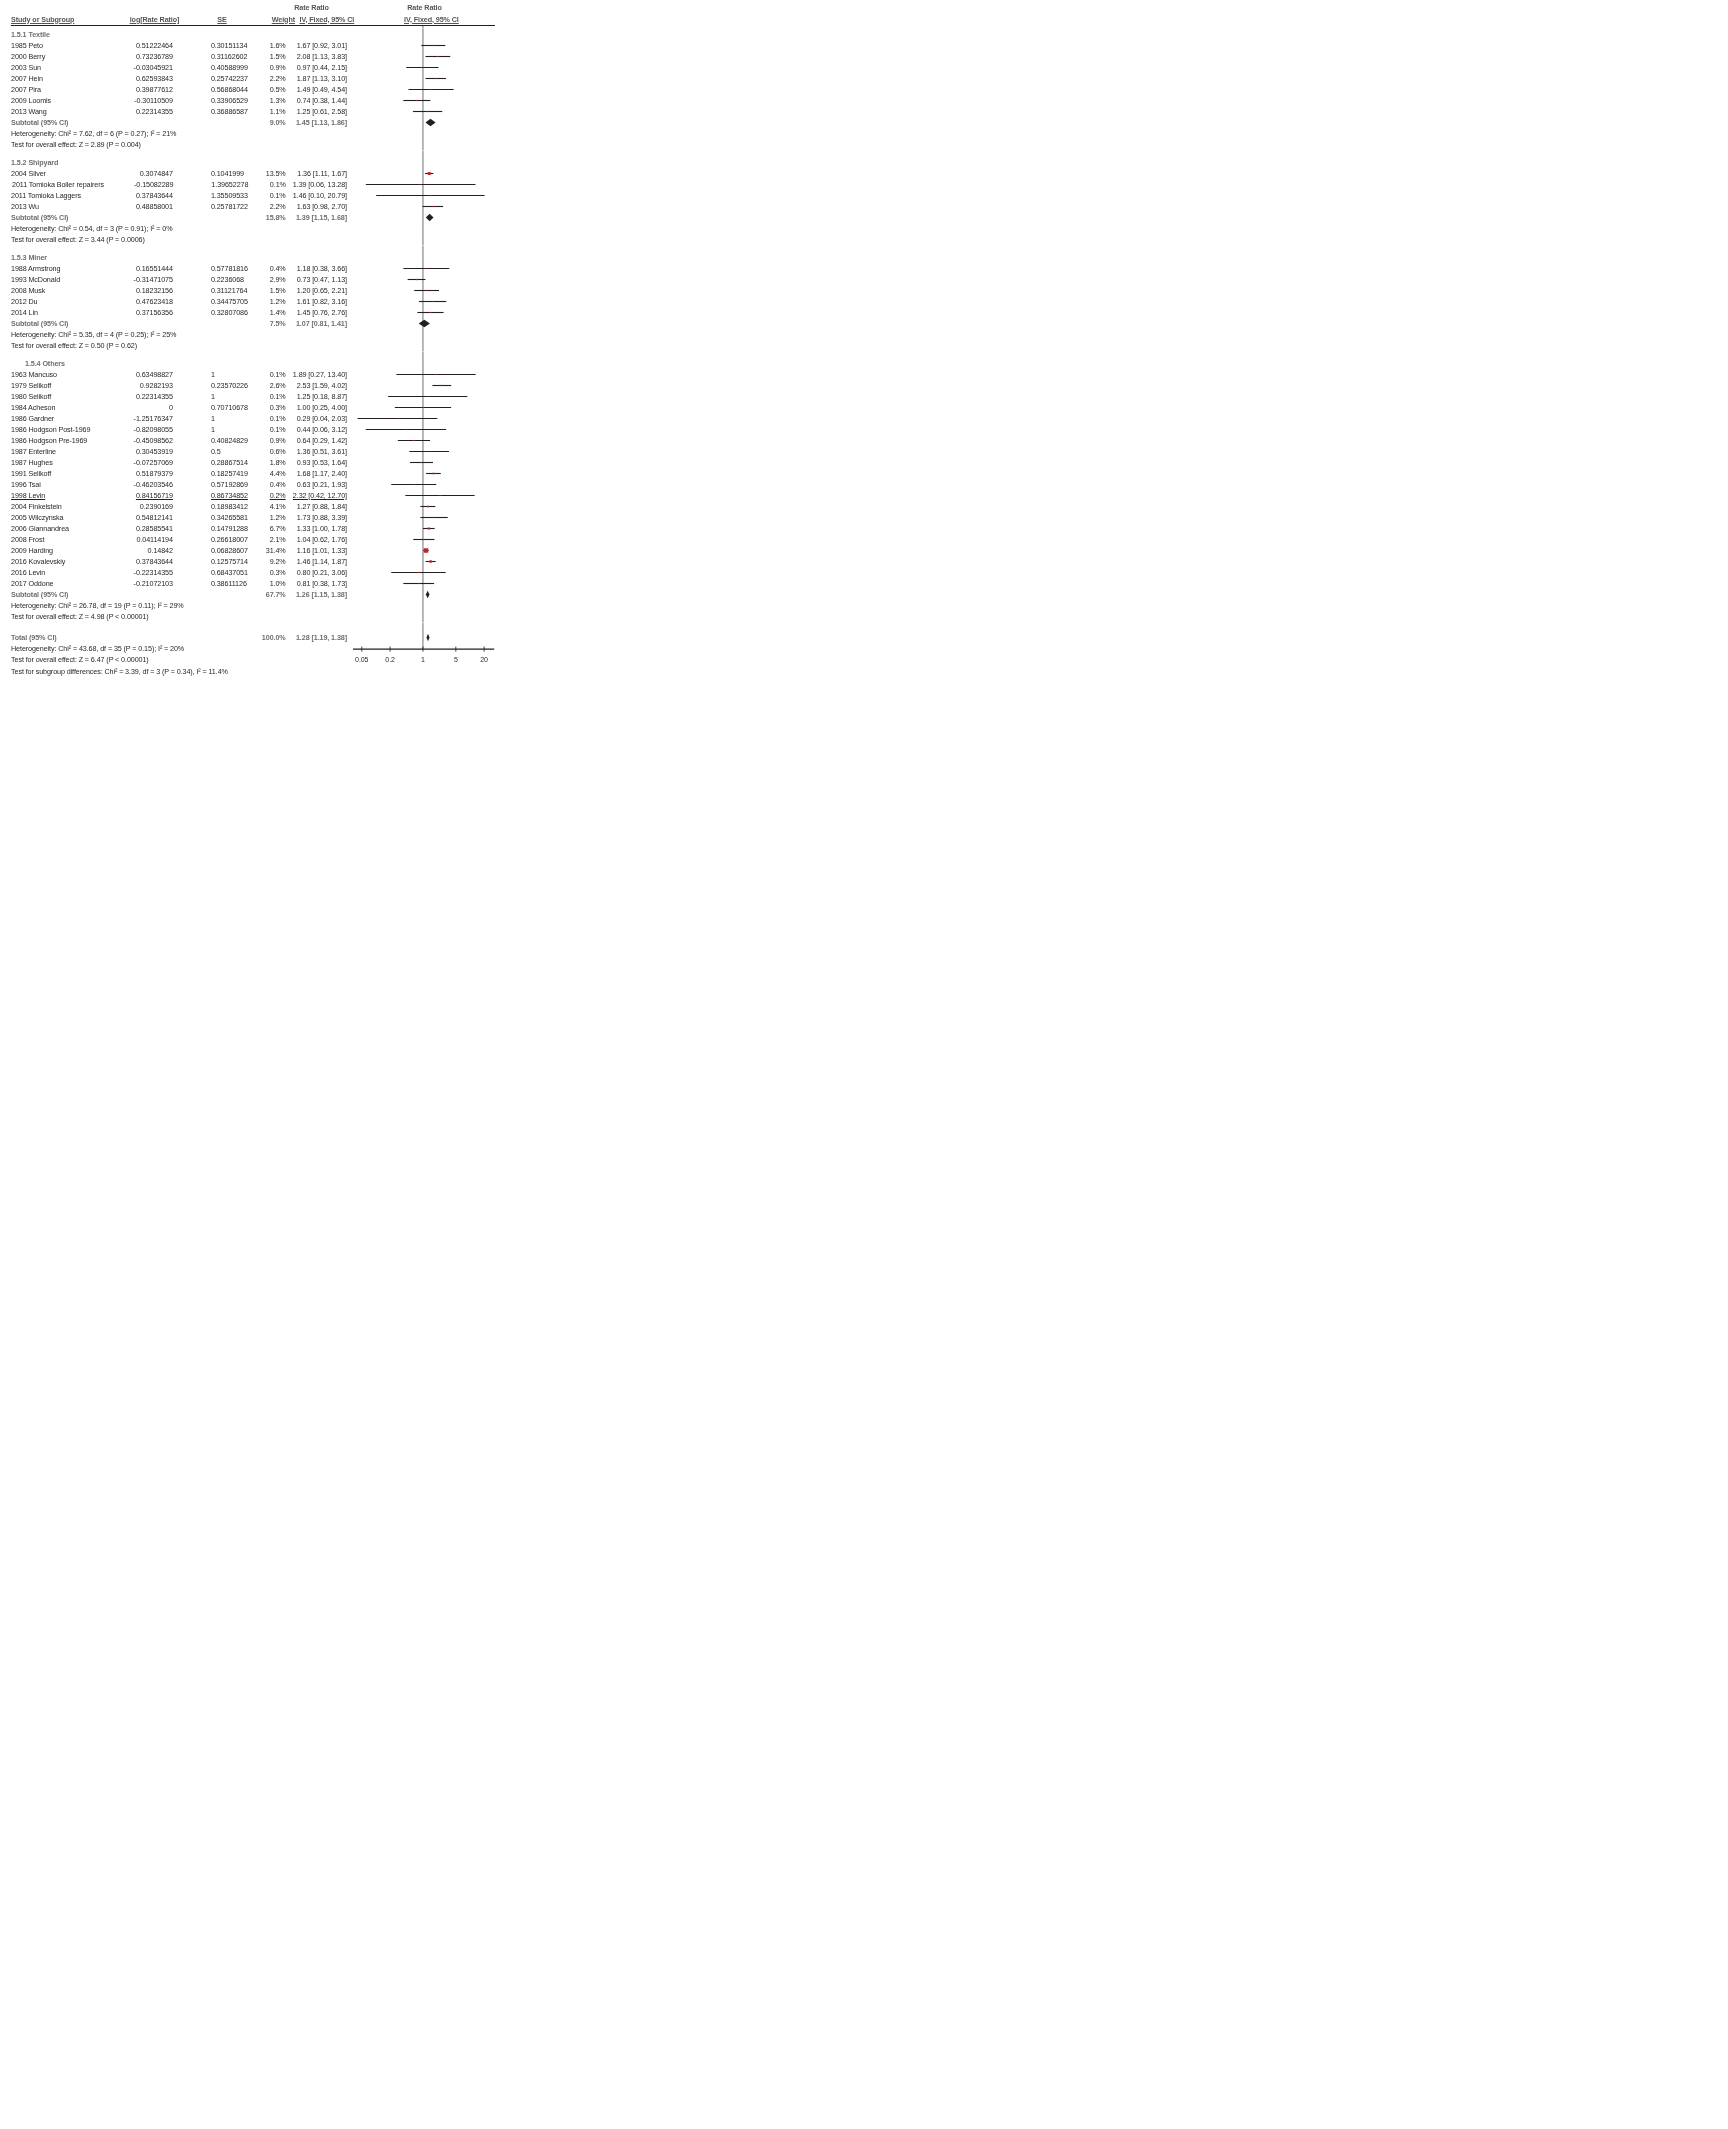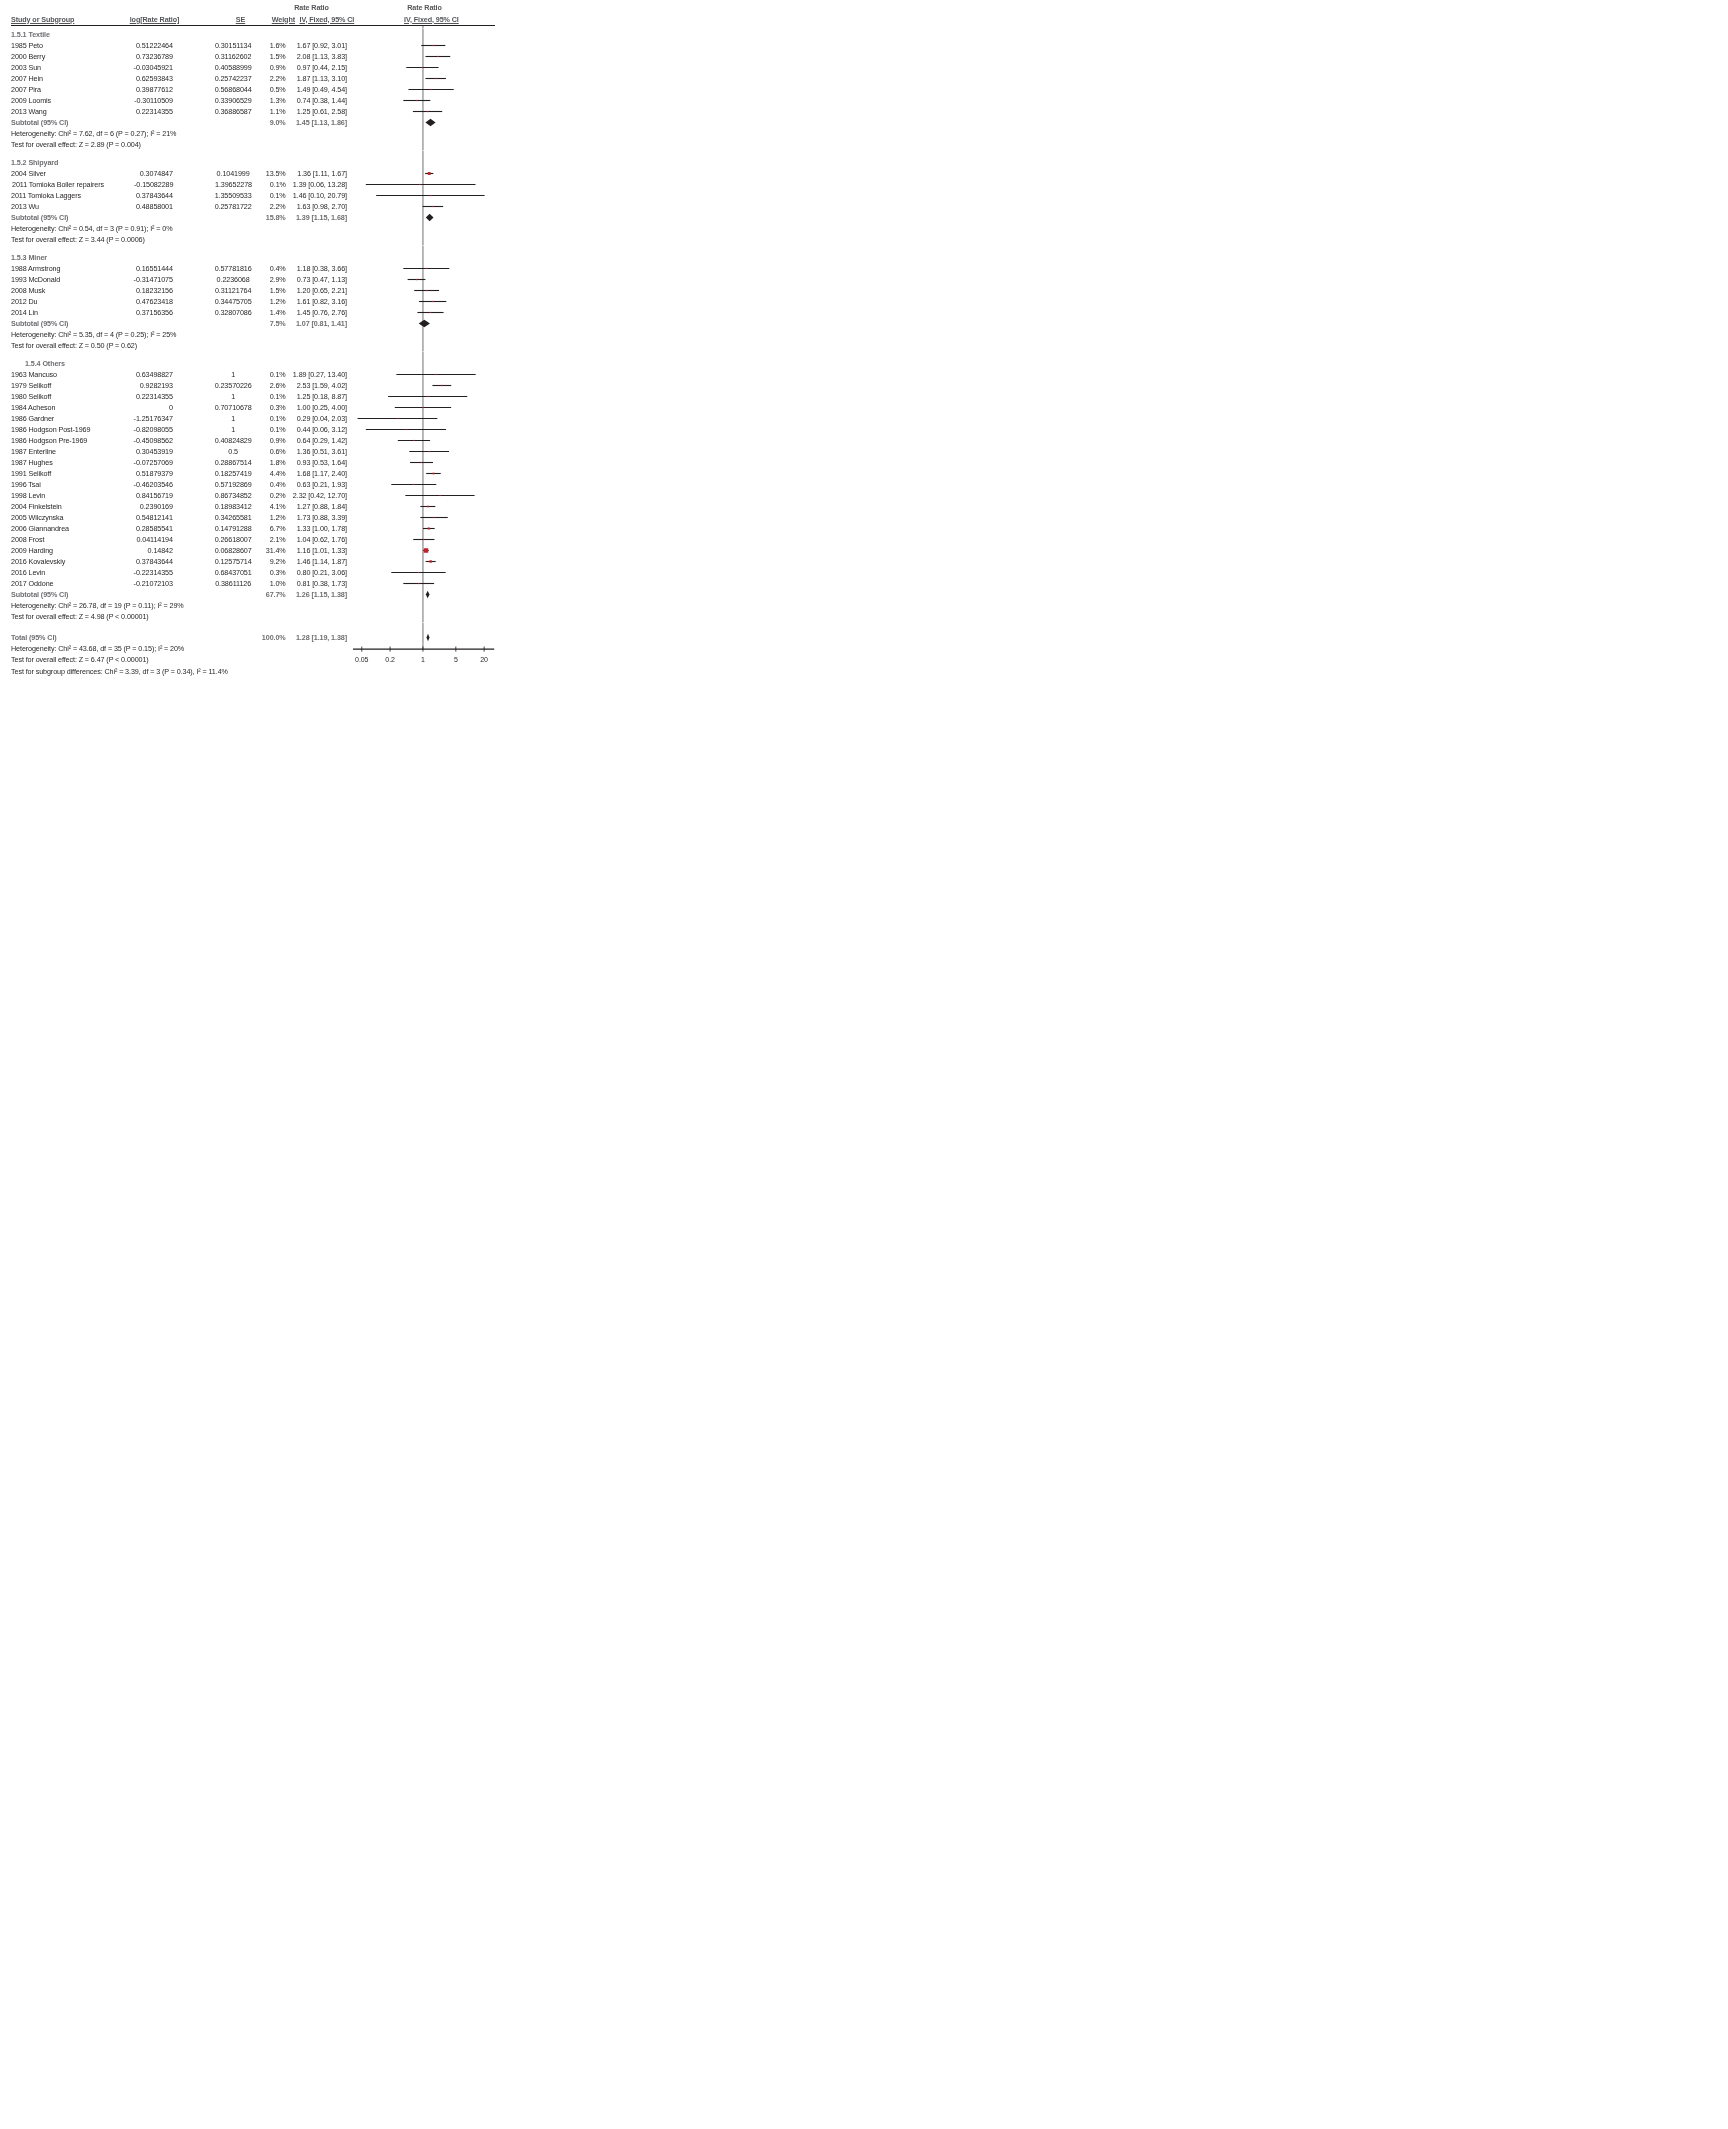--- a/index.html
+++ b/index.html
@@ -11,21 +11,21 @@
     -webkit-font-smoothing:antialiased;
   }
   .page{width:504px;padding-top:3.4px;background:#ffffff;}
   .head1{display:flex;font-weight:700;height:10.2px;line-height:10.2px;padding-left:11px;color:#55565a;}
   .head1 .sp{width:266px;}
   .head1 .hci{width:69px;text-align:center;}
   .head1 .hplot{width:157px;text-align:center;}
   .head2{display:flex;font-weight:700;height:11px;line-height:11px;padding-left:11px;color:#55565a;}
   .c-study{width:125px;text-align:left;}
   .c-log{width:57px;text-align:right;}
-  .c-se{width:50px;text-align:center;margin-left:38px;}
+  .c-se{width:50px;text-align:left;margin-left:38px;}
   .c-wt{width:34px;text-align:right;}
   .c-ci{width:69px;text-align:right;}
   .c-ci.hdr{text-align:center;}
   .c-plot{width:157px;position:relative;}
   .c-plot.hdr{text-align:center;}
   .rule{height:0;border-top:1.3px solid #231f20;margin:0.4px 9.4px 0 11px;}
   .row{display:flex;padding-left:11px;white-space:nowrap;}
   .cell{white-space:nowrap;}
   .note{width:336px;text-align:left;}
   .b{font-weight:700;}
@@ -581,21 +581,21 @@
         <div class="cell c-wt">0.4%</div>
         <div class="cell c-ci">0.63 [0.21, 1.93]</div>
         <div class="cell c-plot">
           <svg width="157" height="11" viewBox="0 0 369 26">
             <line x1="178.5" y1="0" x2="178.5" y2="26" stroke="#55565a" stroke-width="2"></line>
             <line x1="103.58890808329592" y1="13" x2="210.0609601400061" y2="13" stroke="#231f20" stroke-width="2.6"></line>
             <rect x="154.92229793936517" y="11.6" width="2.8" height="2.8" fill="#bf232b"></rect>
           </svg>
         </div>
       </div>
-      <div class="row" style="height: 11px; line-height: 11px;">
+      <div class="row" style="height: 11px; line-height: 11px; text-decoration: underline;">
         <div class="cell c-study">1998 Levin</div>
         <div class="cell c-log">0.84156719</div>
         <div class="cell c-se">0.86734852</div>
         <div class="cell c-wt">0.2%</div>
         <div class="cell c-ci">2.32 [0.42, 12.70]</div>
         <div class="cell c-plot">
           <svg width="157" height="11" viewBox="0 0 369 26">
             <line x1="178.5" y1="0" x2="178.5" y2="26" stroke="#55565a" stroke-width="2"></line>
             <line x1="136.85997275017328" y1="13" x2="300.4968956862982" y2="13" stroke="#231f20" stroke-width="2.6"></line>
             <rect x="217.49522491255448" y="11.6" width="2.8" height="2.8" fill="#bf232b"></rect>

